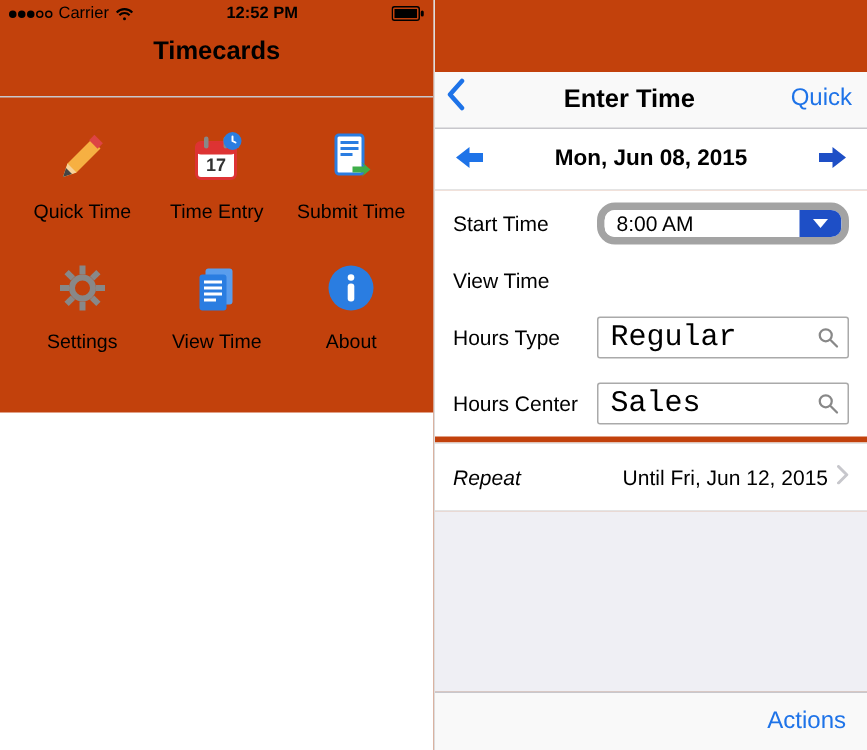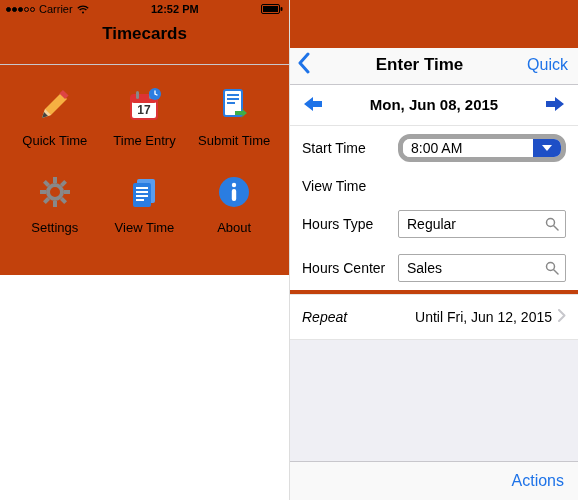--- a/index.html
+++ b/index.html
@@ -39,21 +39,21 @@
 .date-text { font-size: 15px; font-weight: 700; color: #000; }
 
 
 .form-section { background: #fff; }
 .form-row { display: flex; align-items: center; padding: 8px 12px; }
 .form-label { width: 96px; font-size: 14px; color: #000; }
 .dropdown { flex: 1; display: flex; height: 28px; border: 5px solid #a3a3a3; border-radius: 12px; overflow: hidden; }
 .dropdown .value { flex: 1; padding: 0 8px; display: flex; align-items: center; font-size: 14px; color: #000; background:#fff; }
 .dropdown .caret { width: 28px; background: #1e4fc6; display: flex; align-items: center; justify-content: center; }
 .lookup { flex: 1; display: flex; height: 28px; border: 1px solid #aaa; border-radius: 2px; overflow: hidden; background:#fff; }
-.lookup .value { flex: 1; padding: 0 8px; display: flex; align-items: center; font-size: 14px; color: #000; }
+.lookup .value { flex: 1; padding: 0 8px; display: flex; align-items: center; font-size: 20px; color: #000; font-family: Liberation Mono, monospace; }
 .lookup .search { width: 26px; display: flex; align-items: center; justify-content: center; }
 
 
 .repeat-row { display: flex; align-items: center; justify-content: space-between; padding: 14px 12px; border-top: 1px solid #e4e4e4; border-bottom: 1px solid #e4e4e4; background: #fff; margin-top:4px;}
 .repeat-label { font-size: 14px; color: #000; font-style: italic; }
 .repeat-value { font-size: 14px; color: #000; display: flex; align-items: flex-end; gap: 6px; }
 .chevron-right { color: #c7c7cc; }
 
 
 .spacer { flex: 1; background: #efeff4; }

